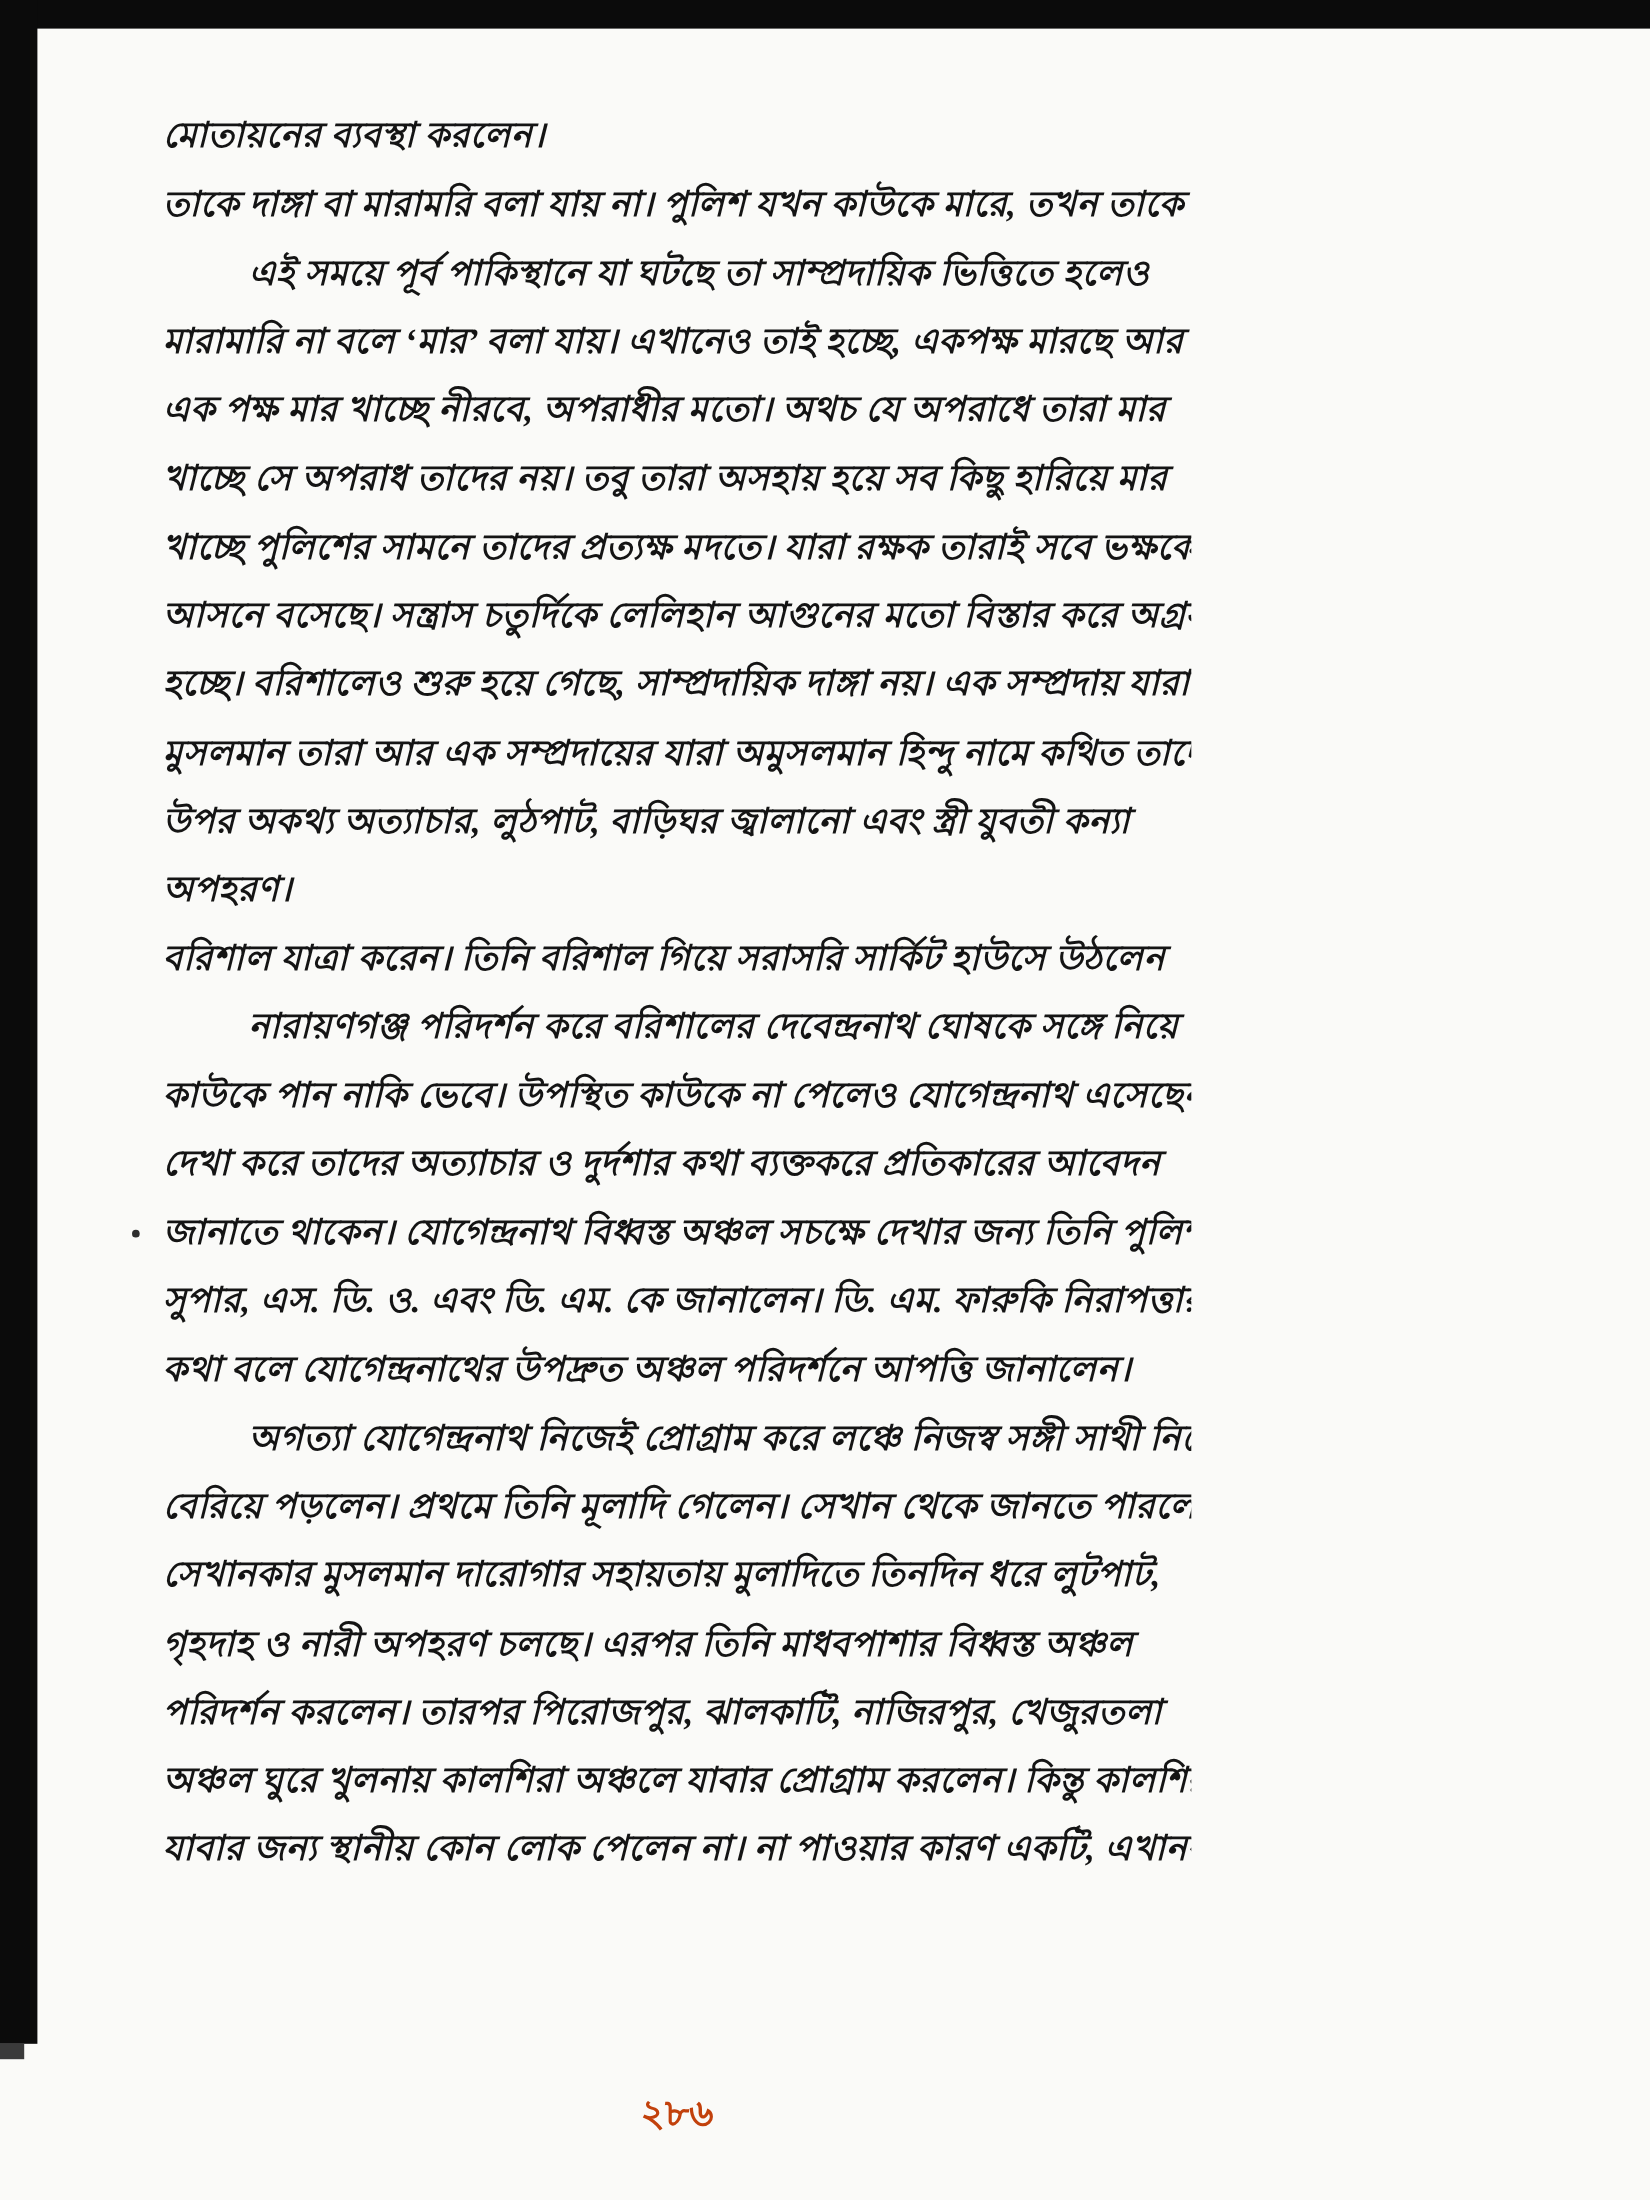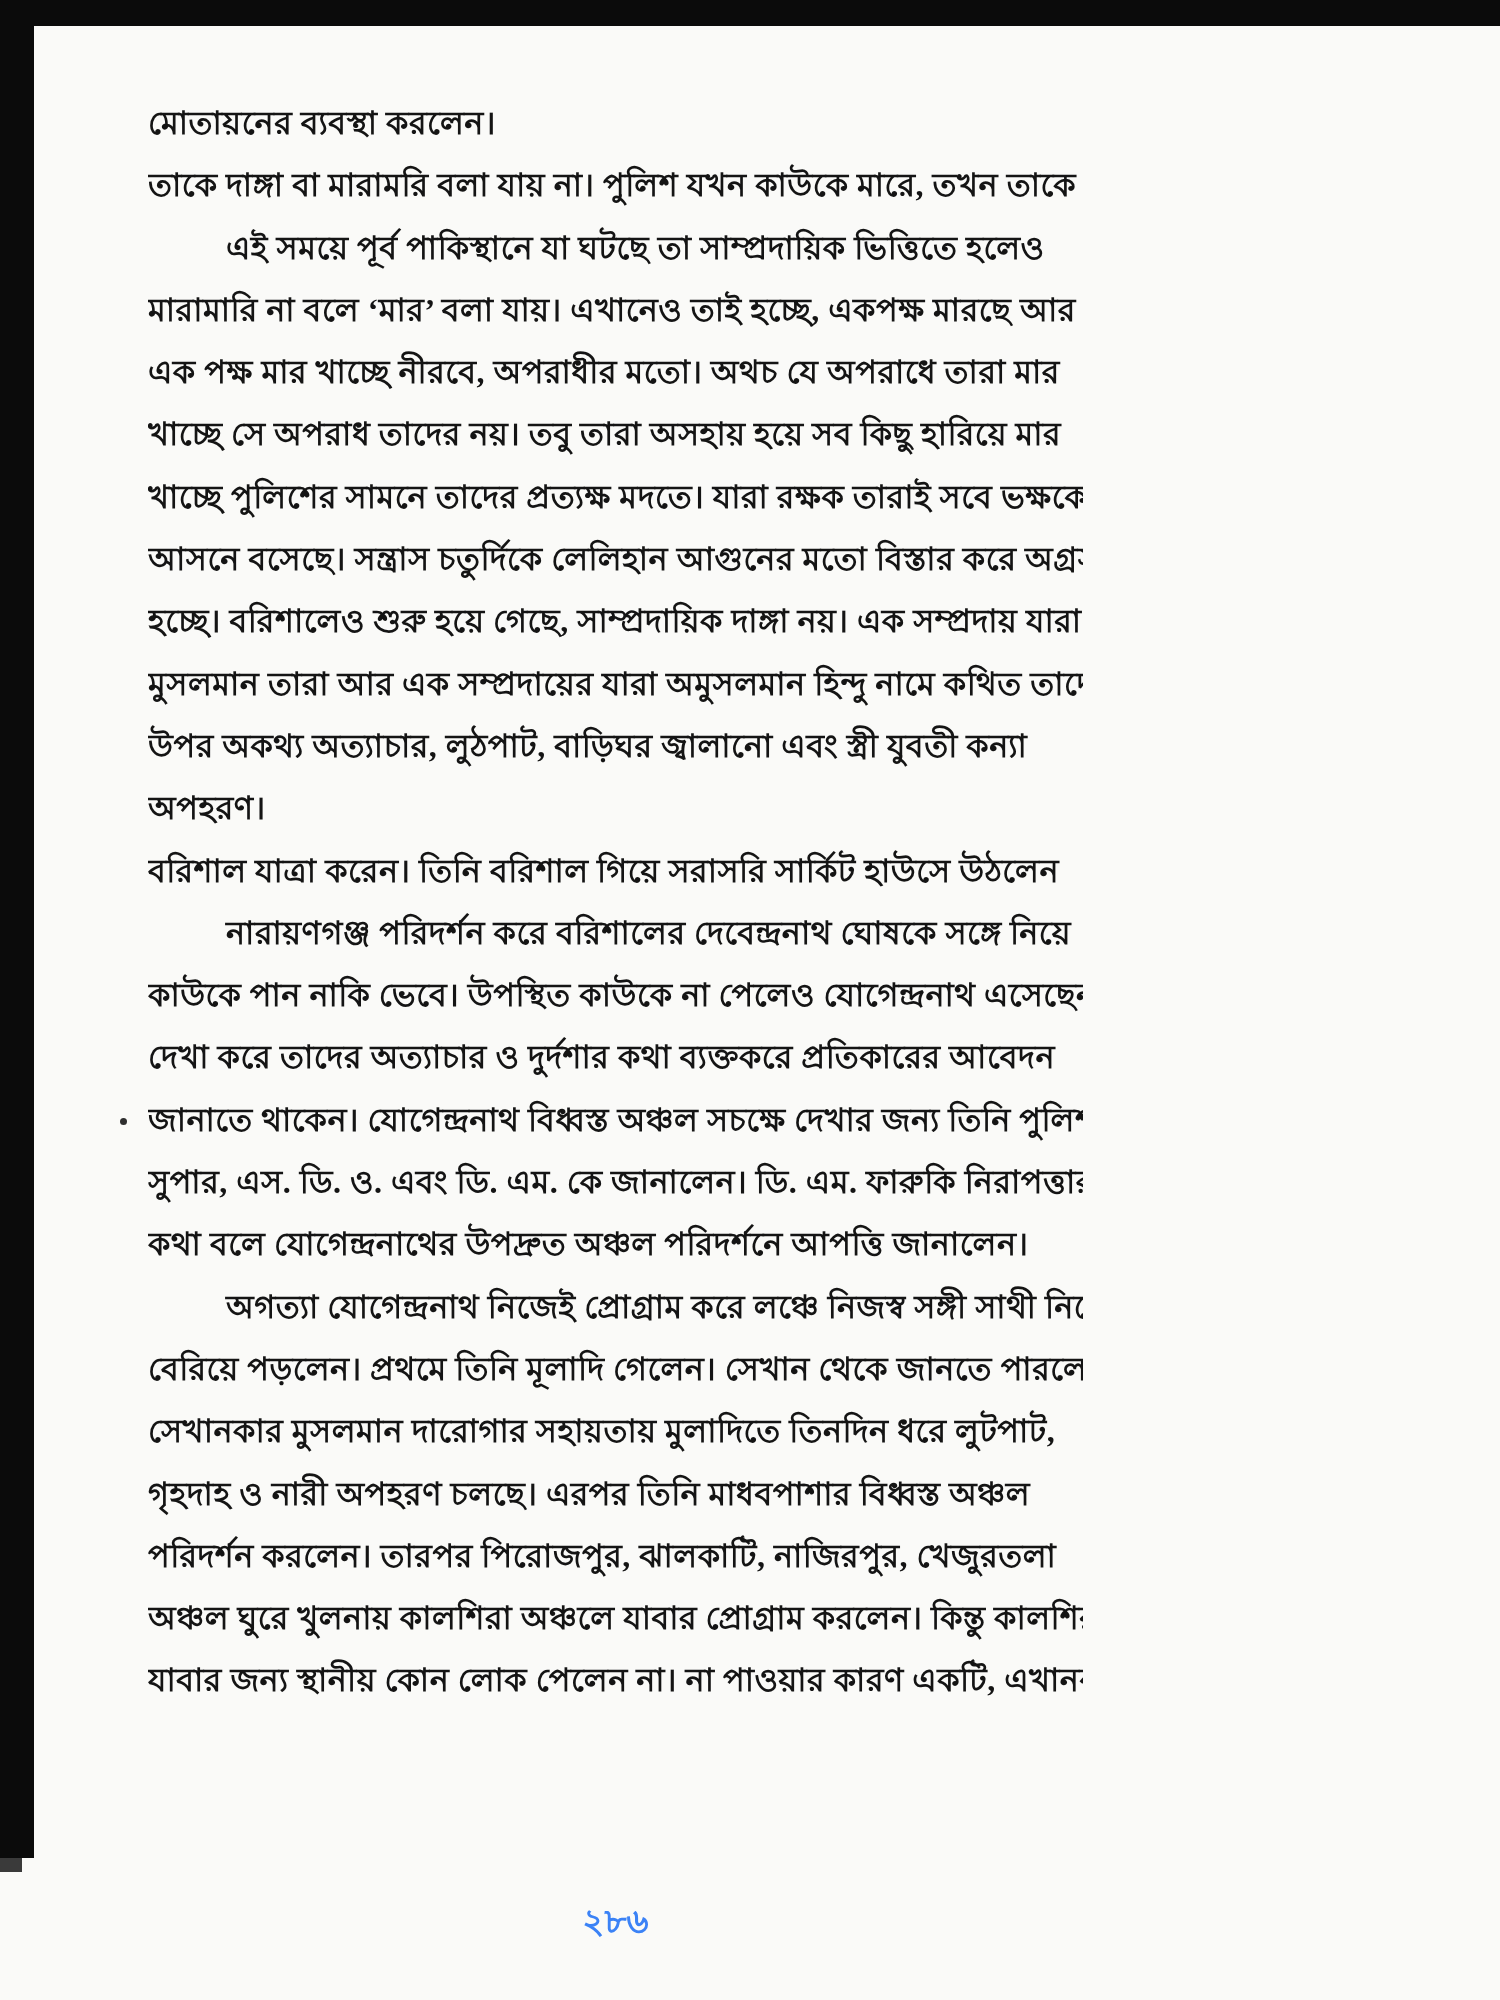--- a/index.html
+++ b/index.html
@@ -27,31 +27,31 @@
   }
   
   .text-block {
     position:absolute; left:148px; top:92px;
     width:935px; height:1760px;
     overflow:hidden;
     font-size:32px; line-height:62.3px;
     font-weight:bold; color:#141414;
     letter-spacing:0.5px;
   }
-  .line { white-space:nowrap; height:62.3px; overflow:hidden; }
+  .line { white-space:nowrap; height:62.3px; overflow:hidden;font-style:italic; }
   .line.indent { padding-left:78px; }
   .margin-dot {
     position:absolute; left:120px; top:1118px;
     width:7px; height:7px; border-radius:50%;
     background:#2e2e2e;
   }
   .page-number {
     position:absolute; top:1895px; left:148px;
     width:935px; text-align:center;
-    font-size:34px; font-weight:bold; color:#3b82f6;
+    font-size:34px; font-weight:bold; color:#c2410c;
   }
 </style>
 </head>
 <body style="background: rgb(250, 250, 248);">
 
 <div class="scan-bar-top"></div>
 <div class="scan-bar-left"></div>
 
 <div class="text-block" style="color: rgb(20, 20, 20);">
     <div class="line">মোতায়নের ব্যবস্থা করলেন।</div>

